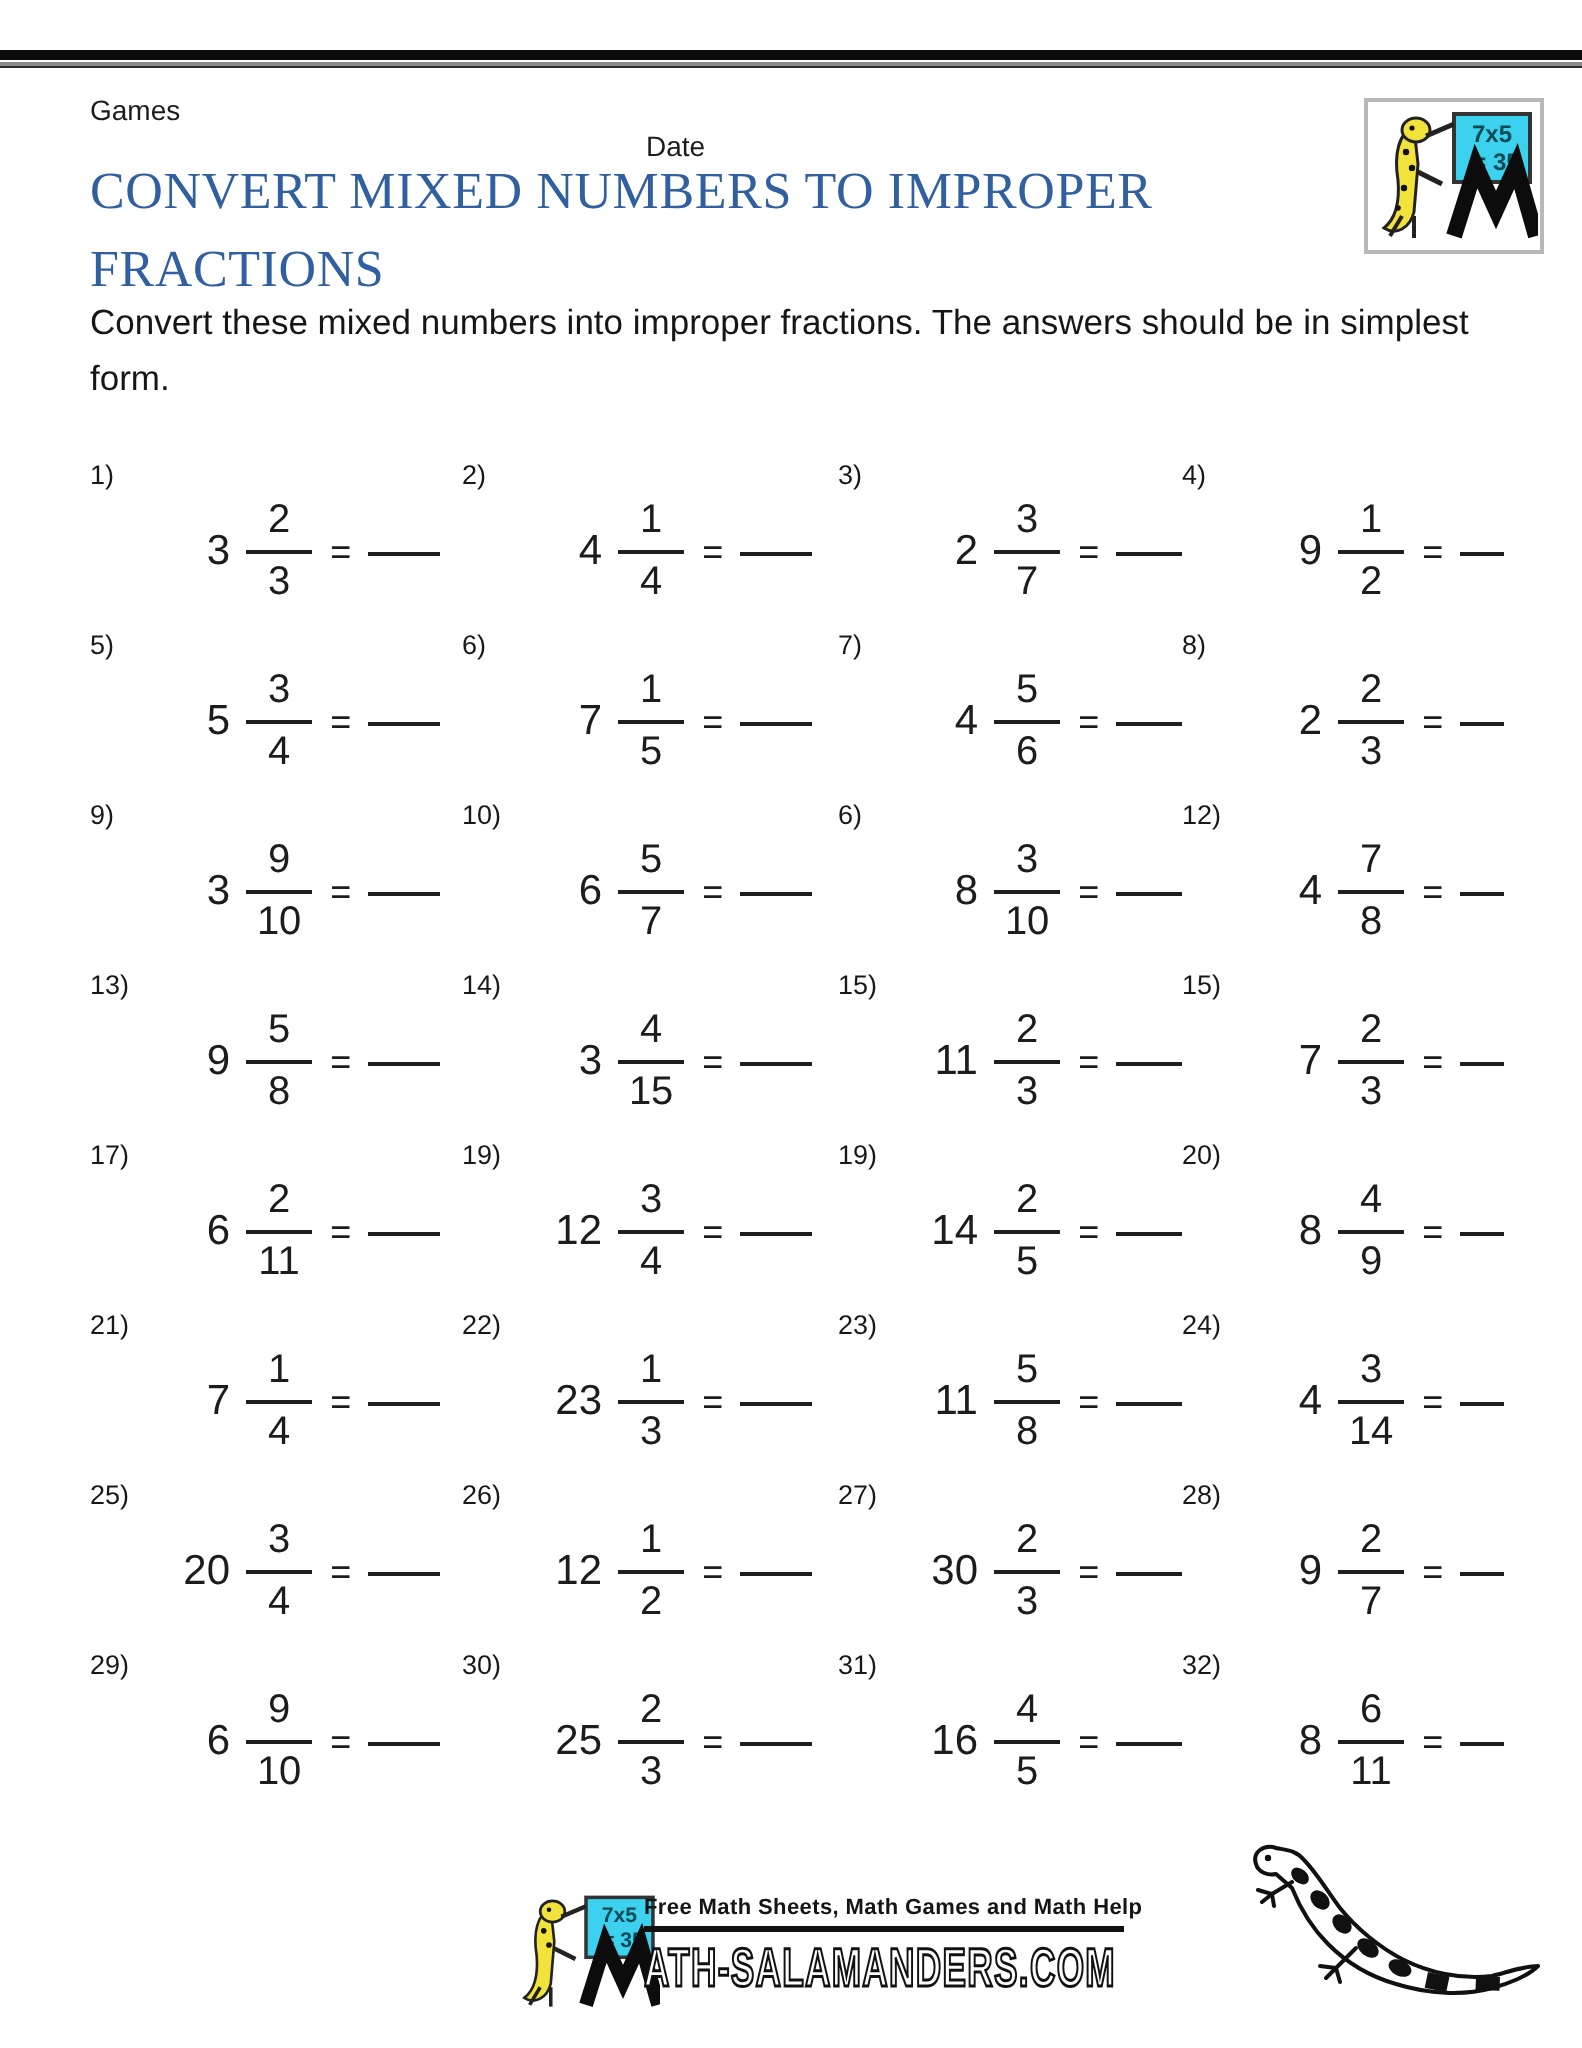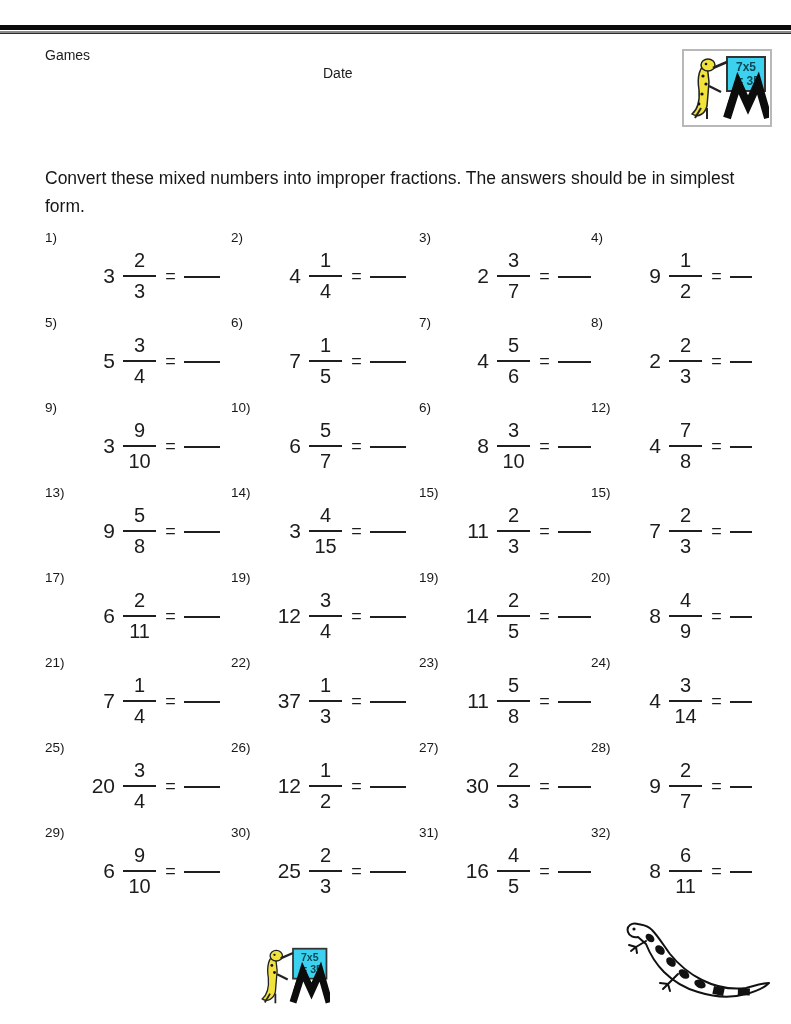--- a/index.html
+++ b/index.html
@@ -26,21 +26,21 @@
   }
 
   .title {
     position:absolute; left:45px; top:76px; width:650px;
     font-family:"Liberation Serif", serif;
     font-size:26px; line-height:39px; letter-spacing:0.3px;
     color:var(--title-blue, #30609f);
   }
 
   .instructions {
-    position:absolute; left:45px; top:164px; width:690px;
+    position:absolute; left:45px; top:147px; width:690px;
     font-size:17.5px; line-height:28px; color:#161616;
   }
 
   
   .grid {
     position:absolute; left:45px; top:230px; width:707px;
     display:grid;
     grid-template-columns:186px 188px 172px 161px;
     grid-auto-rows:85px;
   }
@@ -99,20 +99,21 @@
       <circle cx="21" cy="12" r="1.3" fill="#111"></circle>
       <circle cx="18" cy="24" r="1.6" fill="#111"></circle>
       <circle cx="21" cy="32" r="1.6" fill="#111"></circle>
       <circle cx="17" cy="42" r="1.6" fill="#111"></circle>
       <circle cx="14" cy="52" r="1.4" fill="#111"></circle>
     </g>
   </svg>
 </div>
 
 <div class="title">
+  <div>CONVERT MIXED NUMBERS TO IMPROPER FRACTIONS</div>
 </div>
 
 <div class="instructions">Convert these mixed numbers into improper fractions. The answers should be in simplest form.</div>
 
 <div class="grid">
 
 <div class="problem">
     <div class="pnum">1)</div>
     <div class="expr">
       <span class="whole">3</span>
@@ -360,21 +361,21 @@
         <span class="fnum">1</span>
         <span class="fden">4</span>
       </span>
       <span class="eq">=</span>
       <span class="blank"></span>
     </div>
   </div>
     <div class="problem">
     <div class="pnum">22)</div>
     <div class="expr">
-      <span class="whole">37</span>
+      <span class="whole">23</span>
       <span class="frac">
         <span class="fnum">1</span>
         <span class="fden">3</span>
       </span>
       <span class="eq">=</span>
       <span class="blank"></span>
     </div>
   </div>
     <div class="problem">
     <div class="pnum">23)</div>
@@ -511,20 +512,27 @@
       <ellipse cx="23" cy="13" rx="7" ry="6" style="fill:var(--salamander-yellow,#f2e33c)" stroke="#222" stroke-width="1.5"></ellipse>
       <line x1="28" y1="16" x2="42" y2="10" stroke="#222" stroke-width="2.5"></line>
       <line x1="24" y1="34" x2="36" y2="40" stroke="#222" stroke-width="2.5"></line>
       <line x1="16" y1="56" x2="10" y2="66" stroke="#222" stroke-width="2"></line>
       <line x1="22" y1="56" x2="22" y2="67" stroke="#222" stroke-width="2"></line>
       <circle cx="21" cy="12" r="1.3" fill="#111"></circle>
       <circle cx="18" cy="24" r="1.6" fill="#111"></circle>
       <circle cx="21" cy="32" r="1.6" fill="#111"></circle>
     </g>
   </svg>
+  <div class="footer-right">
+    <div class="tagline">Free Math Sheets, Math Games and Math Help</div>
+    <div class="tagline-rule"></div>
+    <svg width="240" height="34" viewBox="0 0 240 34">
+      <text x="0" y="26" font-size="27" font-weight="bold" font-family="Liberation Sans, sans-serif" fill="#ffffff" stroke="#111111" stroke-width="1.5" letter-spacing="1" textLength="236" lengthAdjust="spacingAndGlyphs">ATH-SALAMANDERS.COM</text>
+    </svg>
+  </div>
 </div>
 
 <div class="gecko">
   <svg width="165" height="96" viewBox="0 0 165 96">
     <path d="M24,10 C18,8 12,12 14,18 C15,22 20,24 24,23 L32,30 C36,40 42,50 50,58
              C58,66 70,74 84,78 C100,83 118,84 132,80 C140,78 150,74 155,69
              C148,69 140,72 132,74 C116,76 100,72 88,66 C76,60 64,50 56,40
              C50,32 44,22 38,16 C34,11 29,11 24,10 Z" fill="#ffffff" stroke="#111" stroke-width="2" stroke-linejoin="round"></path>
     <circle cx="20" cy="15" r="1.6" fill="#111"></circle>
 

